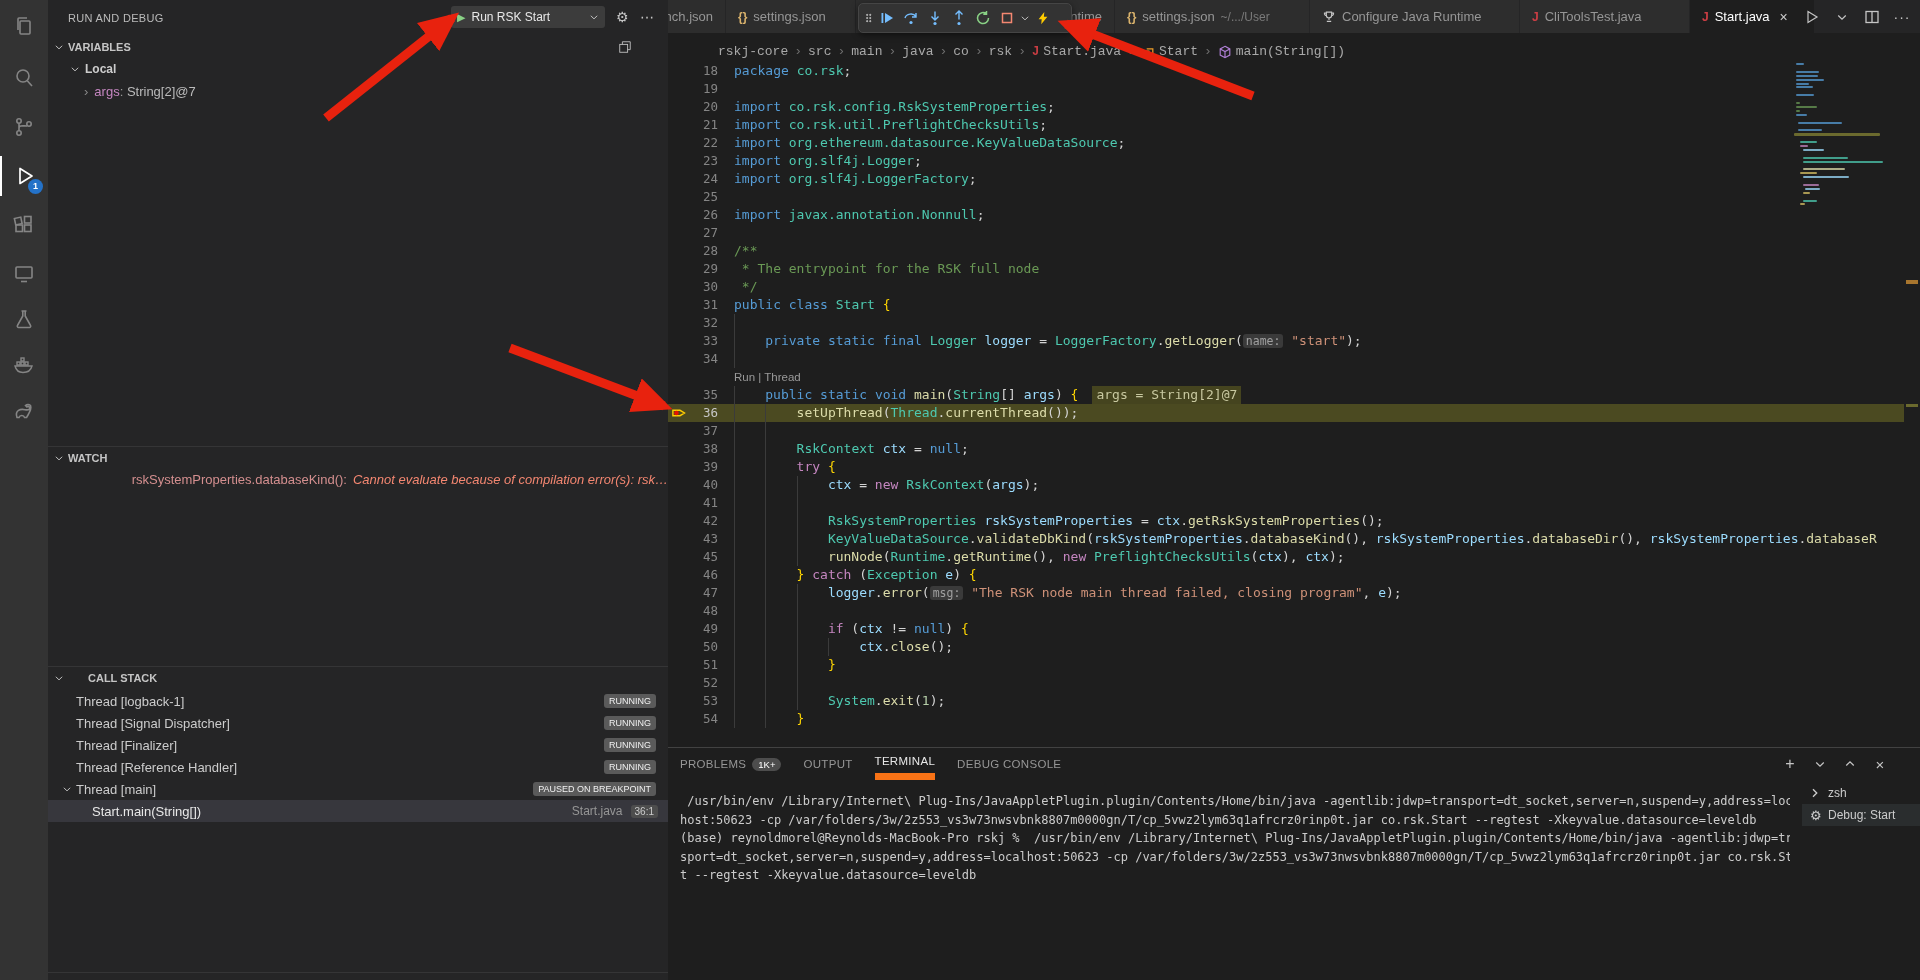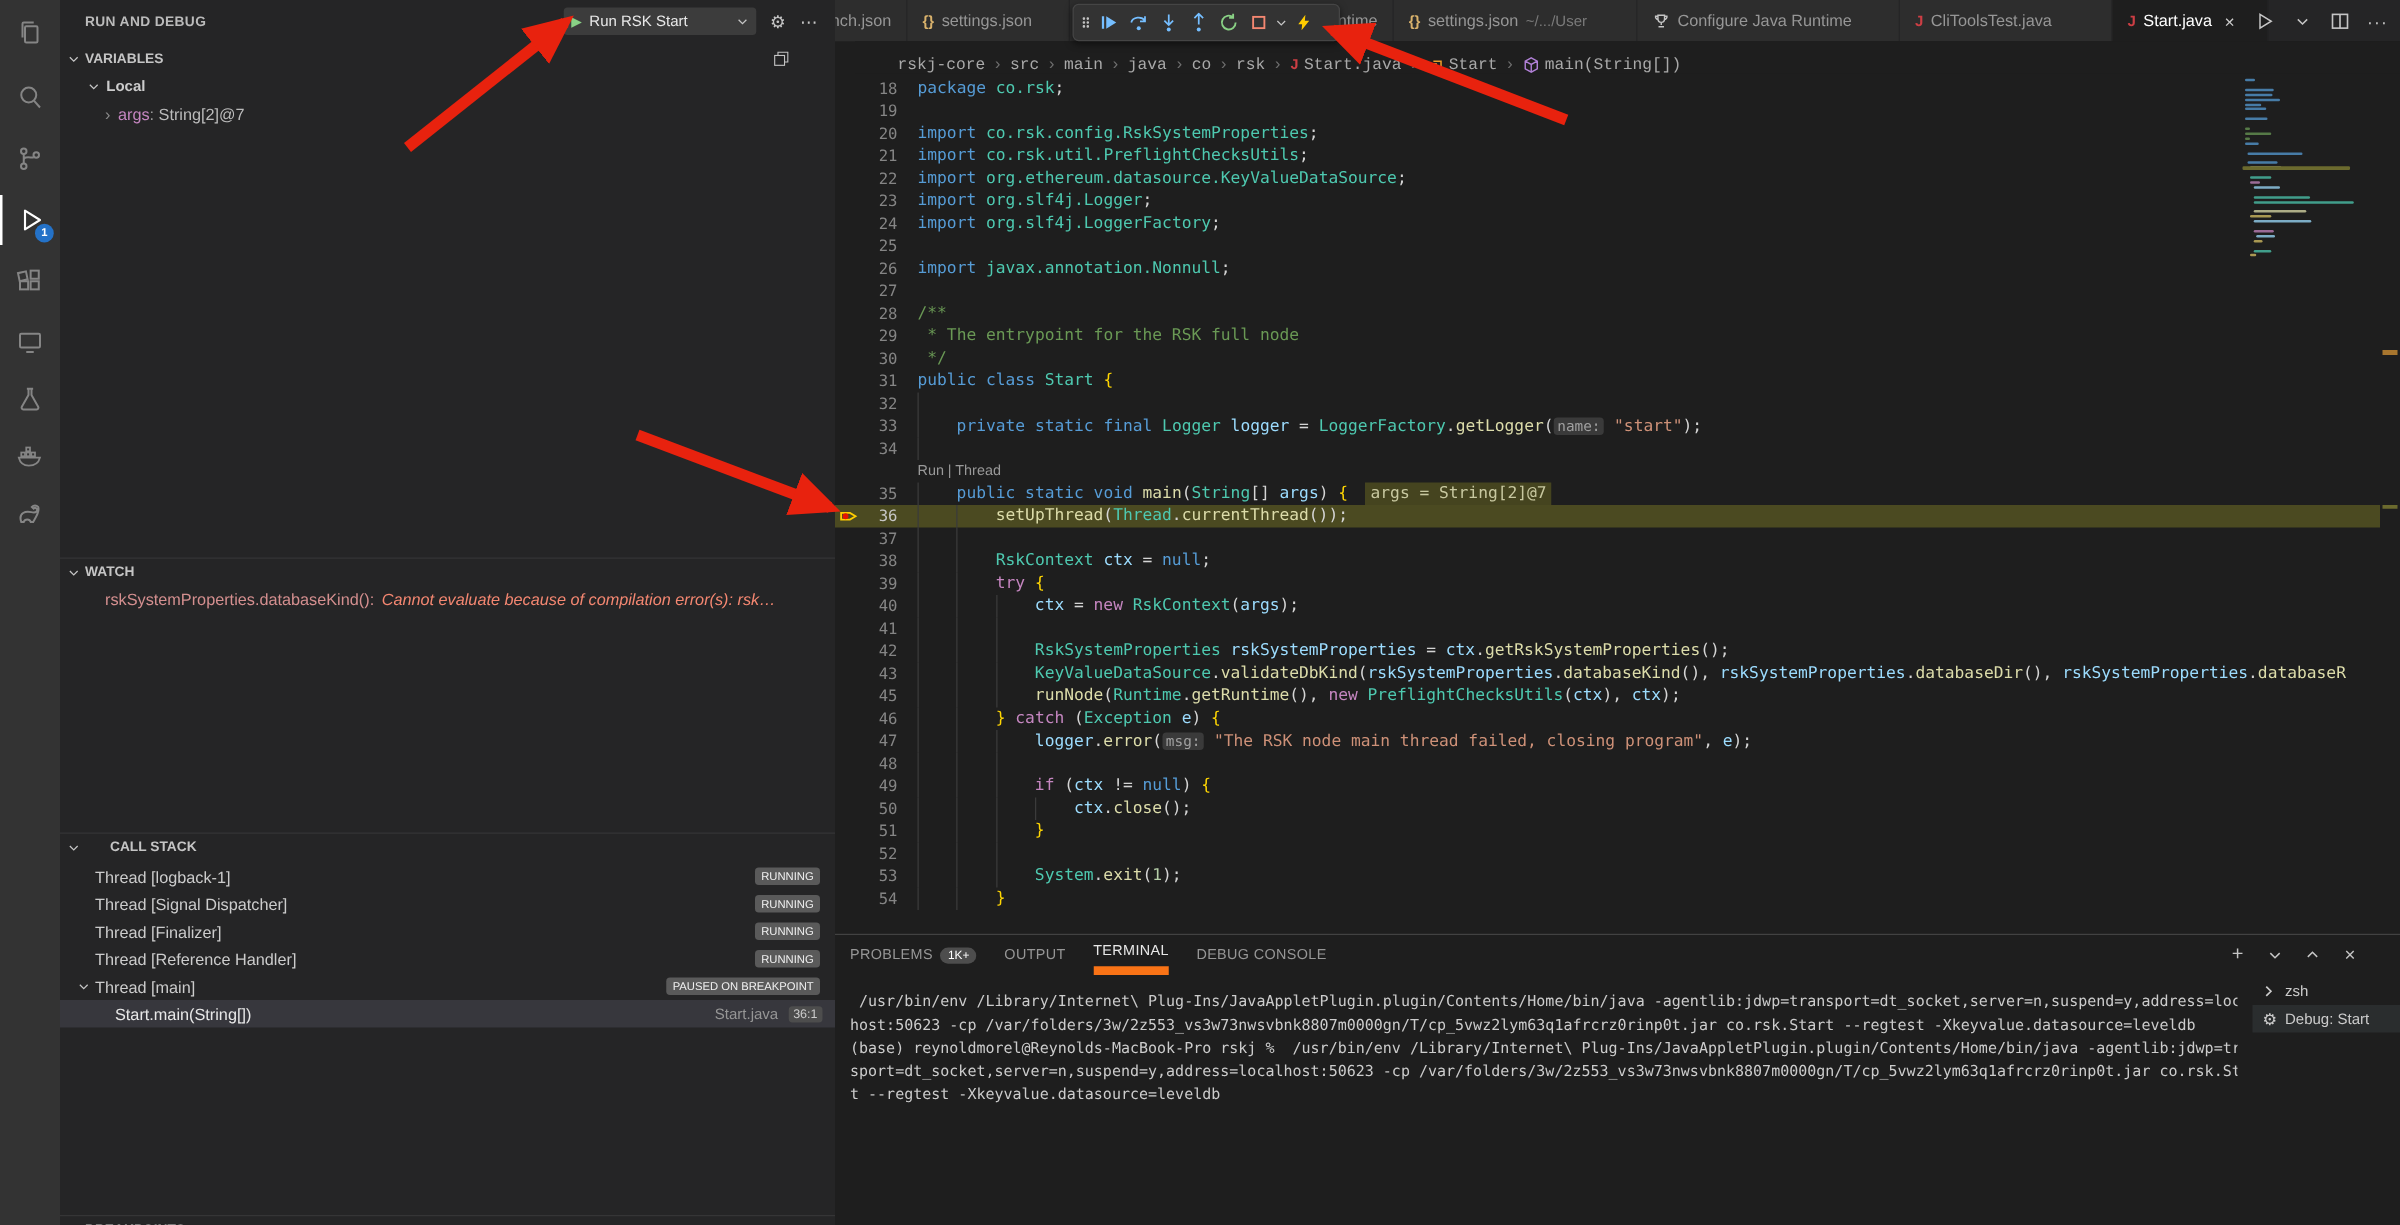--- a/index.html
+++ b/index.html
@@ -9,21 +9,21 @@
   
   #activity-bar { position:absolute; left:0; top:0; width:48px; height:980px; background:#333333; }
   .ab-item { position:absolute; left:0; width:48px; height:40px; display:flex; align-items:center; justify-content:center;
              color:#858585; cursor:pointer; }
   .ab-item.active { color:#ffffff; border-left:2px solid #ffffff; }
   .ab-item svg { width:24px; height:24px; }
   .ab-badge { position:absolute; right:5px; bottom:2px; min-width:15px; height:15px; border-radius:50%;
               background:#2472c8; color:#fff; font-size:9px; line-height:15px; text-align:center; font-weight:bold; }
   
   #sidebar { position:absolute; left:48px; top:0; width:620px; height:980px; background:#252526; overflow:hidden; }
-  .sb-header { position:absolute; left:0; top:0; width:100%; height:35px; display:flex; align-items:center;font-weight:bold; }
+  .sb-header { position:absolute; left:0; top:0; width:100%; height:35px; display:flex; align-items:center; }
   .sb-title { margin-left:20px; font-size:11px; color:#bbbbbb; letter-spacing:.3px; }
   .run-config { position:absolute; left:403px; top:6px; width:154px; height:22px; background:#3c3c3c; border-radius:3px;
                 display:flex; align-items:center; padding:0 6px; cursor:pointer; }
   .run-config .play { color:#89d185; font-size:11px; margin-right:6px; }
   .run-config .lbl { color:#e8e8e8; font-size:12px; flex:1; white-space:nowrap; }
   .run-config .chev { color:#c5c5c5; margin-left:6px; }
   .hdr-ico { position:absolute; top:8px; color:#c5c5c5; font-size:14px; cursor:pointer; line-height:18px; }
   .sec-header { position:absolute; left:0; width:100%; height:22px; display:flex; align-items:center; gap:4px;
                 font-size:11px; font-weight:bold; color:#c5c5c5; padding-left:6px; border-top:1px solid #353536; }
   .sec-chev { color:#c5c5c5; }
@@ -228,21 +228,21 @@
       </div>
 
     <div class="sec-header" style="top:446px;">
       <span class="sec-chev">
           <svg class="mini" width="10" height="10" viewBox="0 0 16 16">
             <path d="M3 6l5 5 5-5" fill="none" stroke="currentColor" stroke-width="1.6"></path>
           </svg>
         </span>
       <span>WATCH</span>
     </div>
-    <div class="sb-row" style="top:468px; padding-left:36px;">
+    <div class="sb-row" style="top:468px; padding-left:36px;justify-content:flex-end;">
       <span class="watch-expr">rskSystemProperties.databaseKind():</span>
       <span class="watch-err" style="margin-left:6px;">Cannot evaluate because of compilation error(s): rsk…</span>
     </div>
 
     <div class="sec-header" style="top:666px;gap:24px;">
       <span class="sec-chev">
           <svg class="mini" width="10" height="10" viewBox="0 0 16 16">
             <path d="M3 6l5 5 5-5" fill="none" stroke="currentColor" stroke-width="1.6"></path>
           </svg>
         </span>

